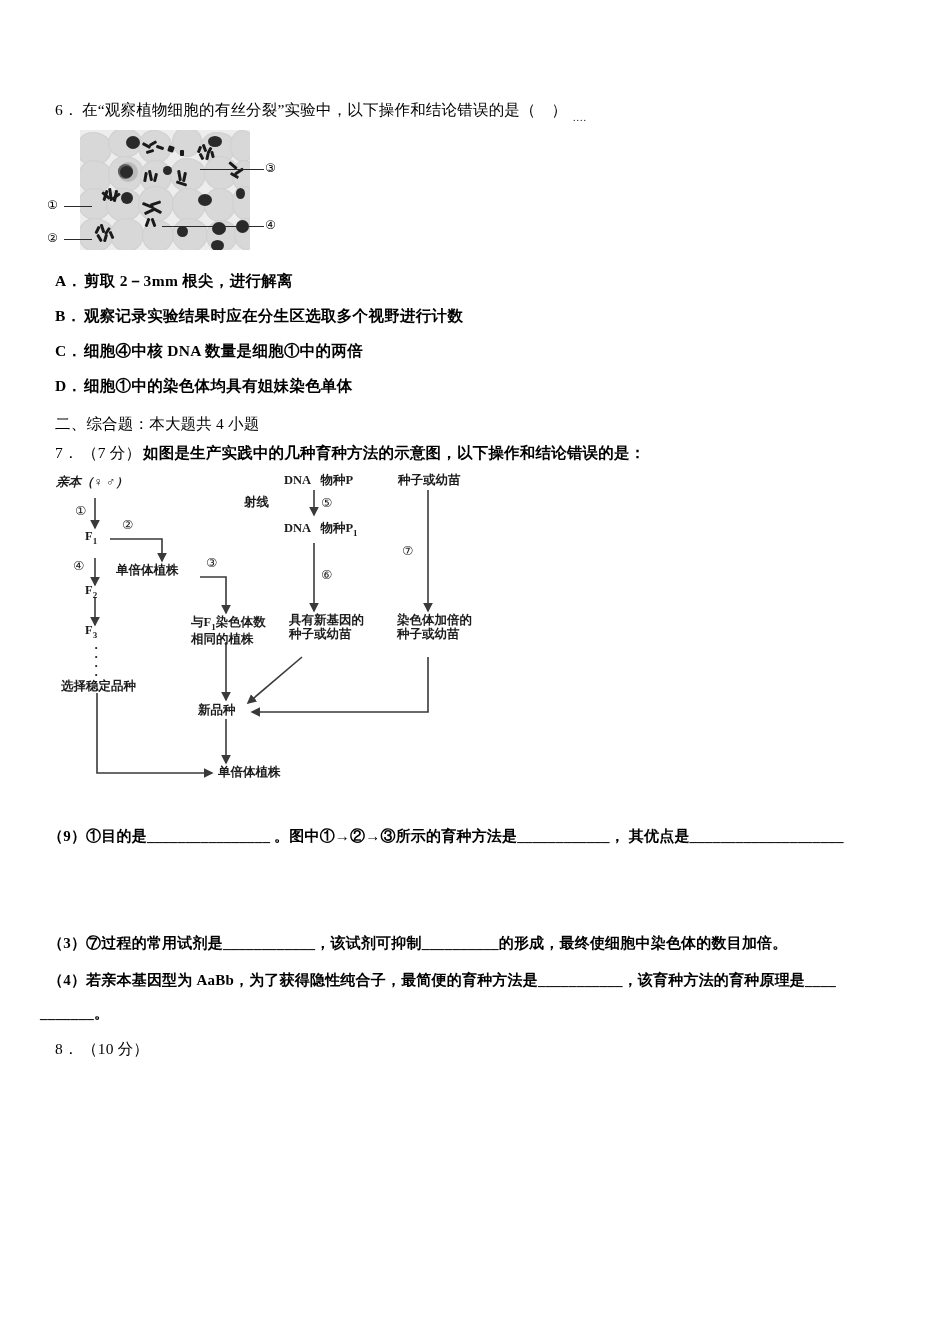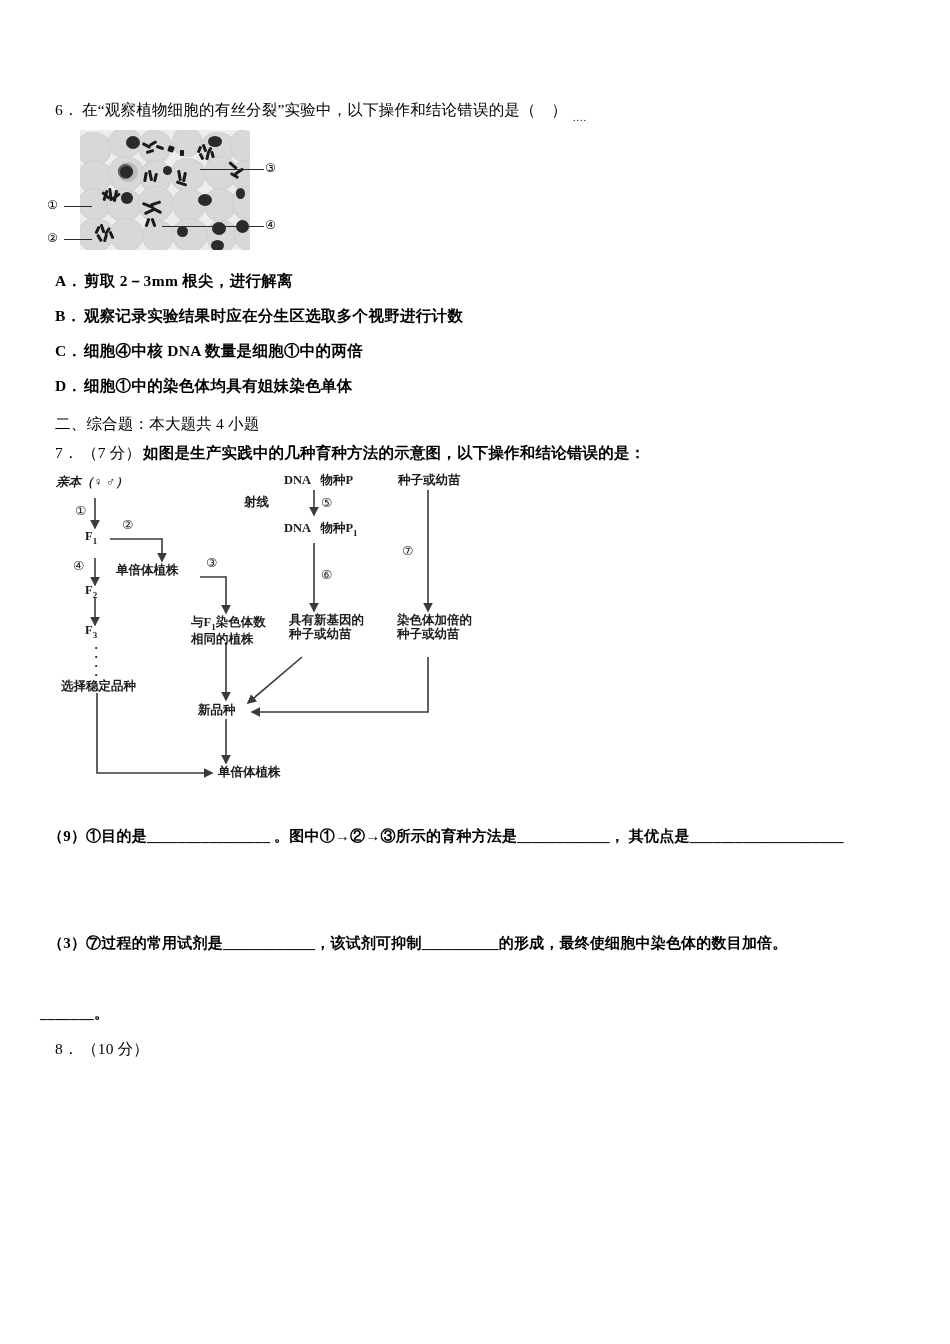--- a/index.html
+++ b/index.html
@@ -323,18 +323,19 @@
     <div class="dg-circ" style="left:281px; top:30px;">⑤</div>
     <div class="dg-circ" style="left:281px; top:102px;">⑥</div>
     <div class="dg-circ" style="left:362px; top:78px;">⑦</div>
   </div>
 
   <div class="qline bold" style="left:48px; top:825px; font-size:15px;">（9）①目的是________________ 。图中①→②→③所示的育种方法是____________，  其优点是____________________</div>
 
 
   <div class="qline bold" style="left:48px; top:932px; font-size:15px;">（3）⑦过程的常用试剂是____________，该试剂可抑制__________的形成，最终使细胞中染色体的数目加倍。</div>
 
+  <div class="qline bold" style="left:48px; top:969px; font-size:15px;">（4）若亲本基因型为 AaBb，为了获得隐性纯合子，最简便的育种方法是___________，该育种方法的育种原理是____</div>
   <div class="qline bold" style="left:40px; top:1002px; font-size:15px;">_______。</div>
 
   <div class="qline" style="left:55px; top:1037px;">8．</div>
   <div class="qline" style="left:82px; top:1037px;">（10 分）</div>
 
 </div>
 
 </body></html>

